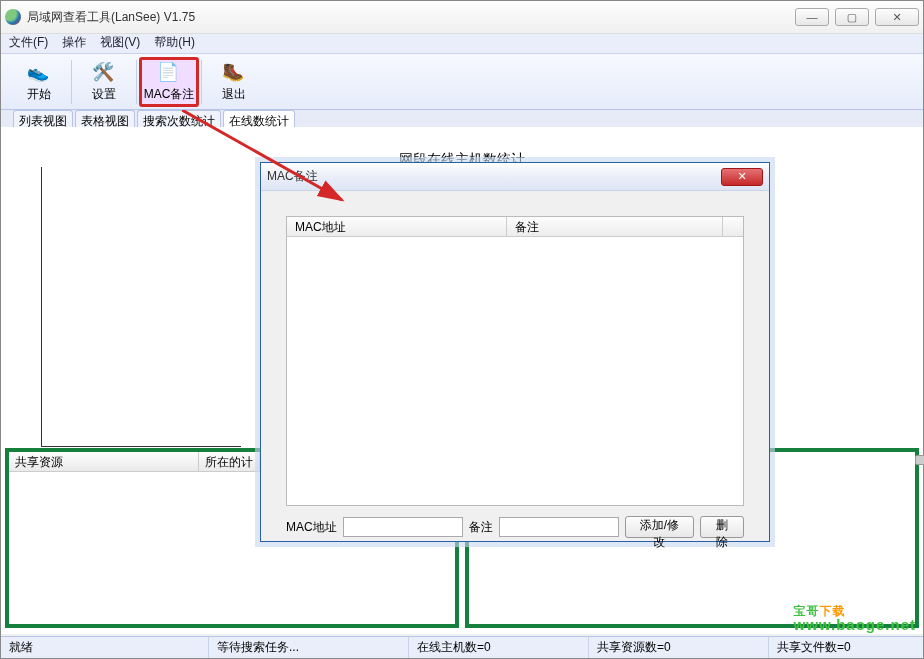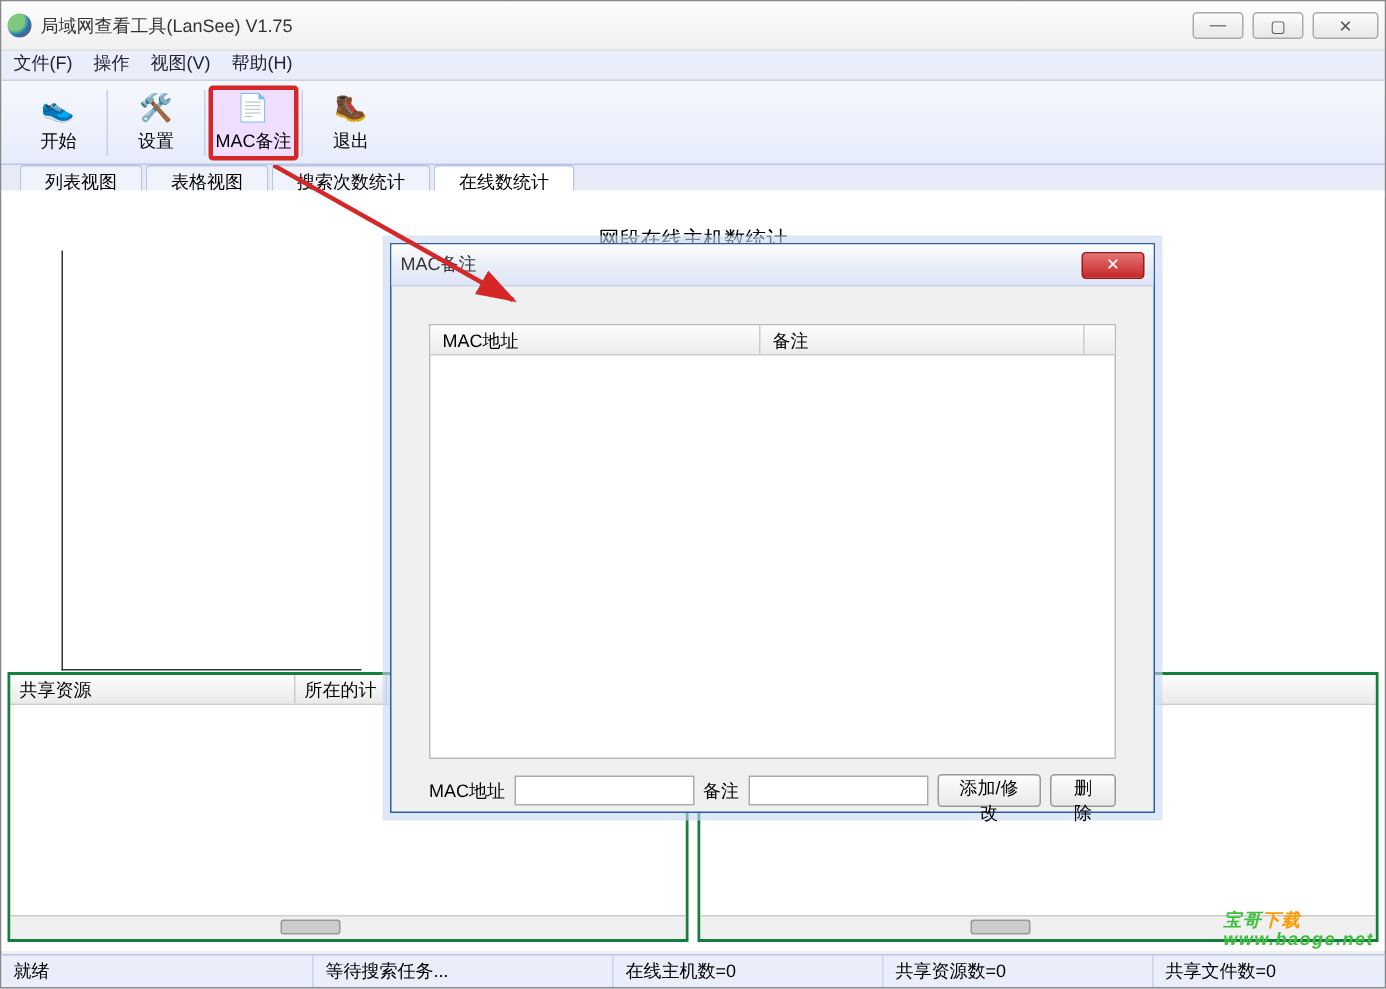--- a/index.html
+++ b/index.html
@@ -12,27 +12,27 @@
 .winbtn{width:34px;height:18px;border:1px solid #aaa;border-radius:3px;background:linear-gradient(#fdfdfd,#e7e7e7);display:flex;align-items:center;justify-content:center;color:#555;font-size:11px;cursor:pointer}
 .winbtn.close{width:44px}
 .menubar{height:20px;background:#eaeefb;border-bottom:1px solid #c9d2e8;display:flex;align-items:flex-start;gap:14px;padding:0 8px;color:#223}
 .menubar span{cursor:pointer}
 .toolbar{height:56px;background:linear-gradient(#f6f8fe,#e6ecfb);border-bottom:1px solid #b9c5e6;display:flex;align-items:center;padding:0 8px}
 .tbtn{width:60px;height:50px;display:flex;flex-direction:column;align-items:center;justify-content:center;gap:2px;cursor:pointer;border:1px solid transparent;border-radius:3px}
 .tbtn.sel{border:3px solid #d62728;background:#f0ddff}
 .tbtn .ic{width:24px;height:24px;display:flex;align-items:center;justify-content:center;font-size:18px}
 .sep{width:1px;height:44px;background:#c4cfe8;margin:0 2px}
 .tabbar{height:22px;background:#e7ebf7;border-bottom:1px solid #b9c5e6;display:flex;padding-left:12px}
-.tab{padding:2px 16px;border:1px solid #b9c5e6;border-bottom:none;background:#f0f3fb;margin-right:2px;border-radius:3px 3px 0 0;cursor:pointer;height:20px;line-height:16px}
+.tab{padding:2px 5px;border:1px solid #b9c5e6;border-bottom:none;background:#f0f3fb;margin-right:2px;border-radius:3px 3px 0 0;cursor:pointer;height:20px;line-height:16px}
 .tab.active{background:#fff}
 .content{position:absolute;top:126px;left:0;right:0;bottom:24px;background:#fff}
 .chart-title{text-align:center;font-size:14px;padding:24px 0}
 .chartarea{position:absolute;top:40px;left:40px;width:200px;height:280px;border-left:1px solid #333;border-bottom:1px solid #333}
 .bottom-panels{position:absolute;left:4px;right:4px;bottom:6px;height:180px;display:flex;gap:6px}
-.panel{flex:1;border:2px solid #15803d;display:flex;flex-direction:column;background:#fff}
+.panel{flex:1;border:4px solid #15803d;display:flex;flex-direction:row;background:#fff}
 .phdr{height:20px;background:linear-gradient(#fdfdfd,#eaeaea);border-bottom:1px solid #ccc;display:flex}
 .pcol{padding:2px 6px;border-right:1px solid #ccc;white-space:nowrap}
 .pcol:first-child{width:190px}
 .pbody{flex:1;background:#fff}
 .pscroll{height:16px;background:#f0f0f0;border-top:1px solid #ccc;position:relative}
 .thumb{position:absolute;left:40%;top:2px;width:40px;height:10px;background:#ccc;border:1px solid #999;border-radius:2px}
 .statusbar{position:absolute;left:0;right:0;bottom:0;height:22px;background:#eaeefb;border-top:1px solid #b9c5e6;display:flex;align-items:center}
 .statusbar > div{padding:0 8px;border-right:1px solid #c9d2e8;height:100%;display:flex;align-items:center}
 .statusbar > div:nth-child(1){width:208px}
 .statusbar > div:nth-child(2){width:200px}
@@ -49,24 +49,24 @@
 .dlg-list .hdr{height:20px;background:linear-gradient(#fdfdfd,#ececec);border-bottom:1px solid #ccc;display:flex}
 .dlg-list .hcol{padding:2px 8px;border-right:1px solid #ccc}
 .dlg-list .hcol:first-child{width:220px}
 .dlg-list .hcol:nth-child(2){flex:1}
 .dlg-form{display:flex;align-items:center;gap:6px;margin-top:10px}
 .dlg-form label{white-space:nowrap}
 .dlg-form input{height:20px;border:1px solid #aaa;padding:0 4px;background:#fff}
 .dlg-form button{height:22px;padding:0 10px;border:1px solid #999;border-radius:3px;background:linear-gradient(#fdfdfd,#e8e8e8);cursor:pointer}
 
 .arrow{position:absolute;left:182px;top:110px;width:180px;height:100px;z-index:20;pointer-events:none}
-.watermark{position:absolute;right:8px;bottom:26px;font-size:20px;font-weight:bold;font-style:italic;letter-spacing:1px;pointer-events:none}
+.watermark{position:absolute;right:8px;bottom:26px;font-size:20px;font-weight:bold;letter-spacing:1px;pointer-events:none}
 .watermark .g{color:#3fbf3f}
 .watermark .d{color:#ff9900}
-.watermark .s{font-size:12px;color:#3fbf3f;display:block;text-align:right;margin-top:-4px}
+.watermark .s{font-size:15px;color:#3fbf3f;display:block;text-align:right;margin-top:-4px}
 </style>
 </head>
 <body>
 
 <div class="window">
   <div class="titlebar">
     <span class="appicon"></span>
     <span class="title">局域网查看工具(LanSee) V1.75</span>
     <div class="winbtns">
       <div class="winbtn">—</div>

